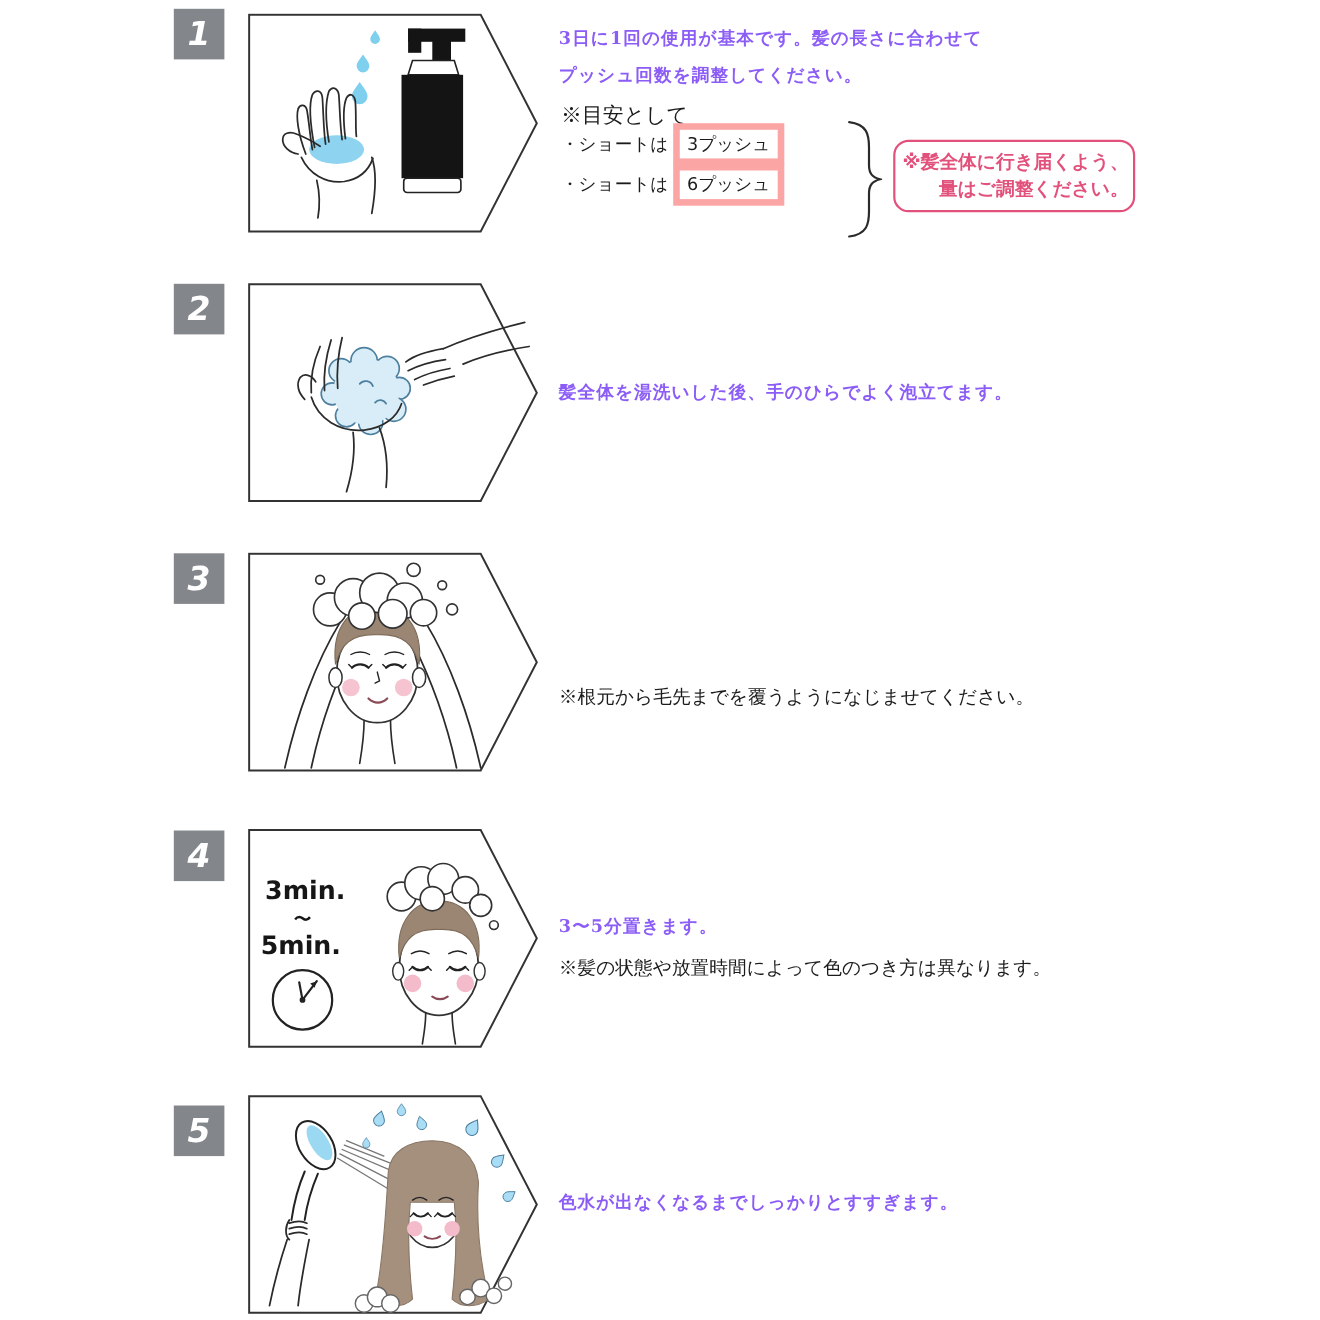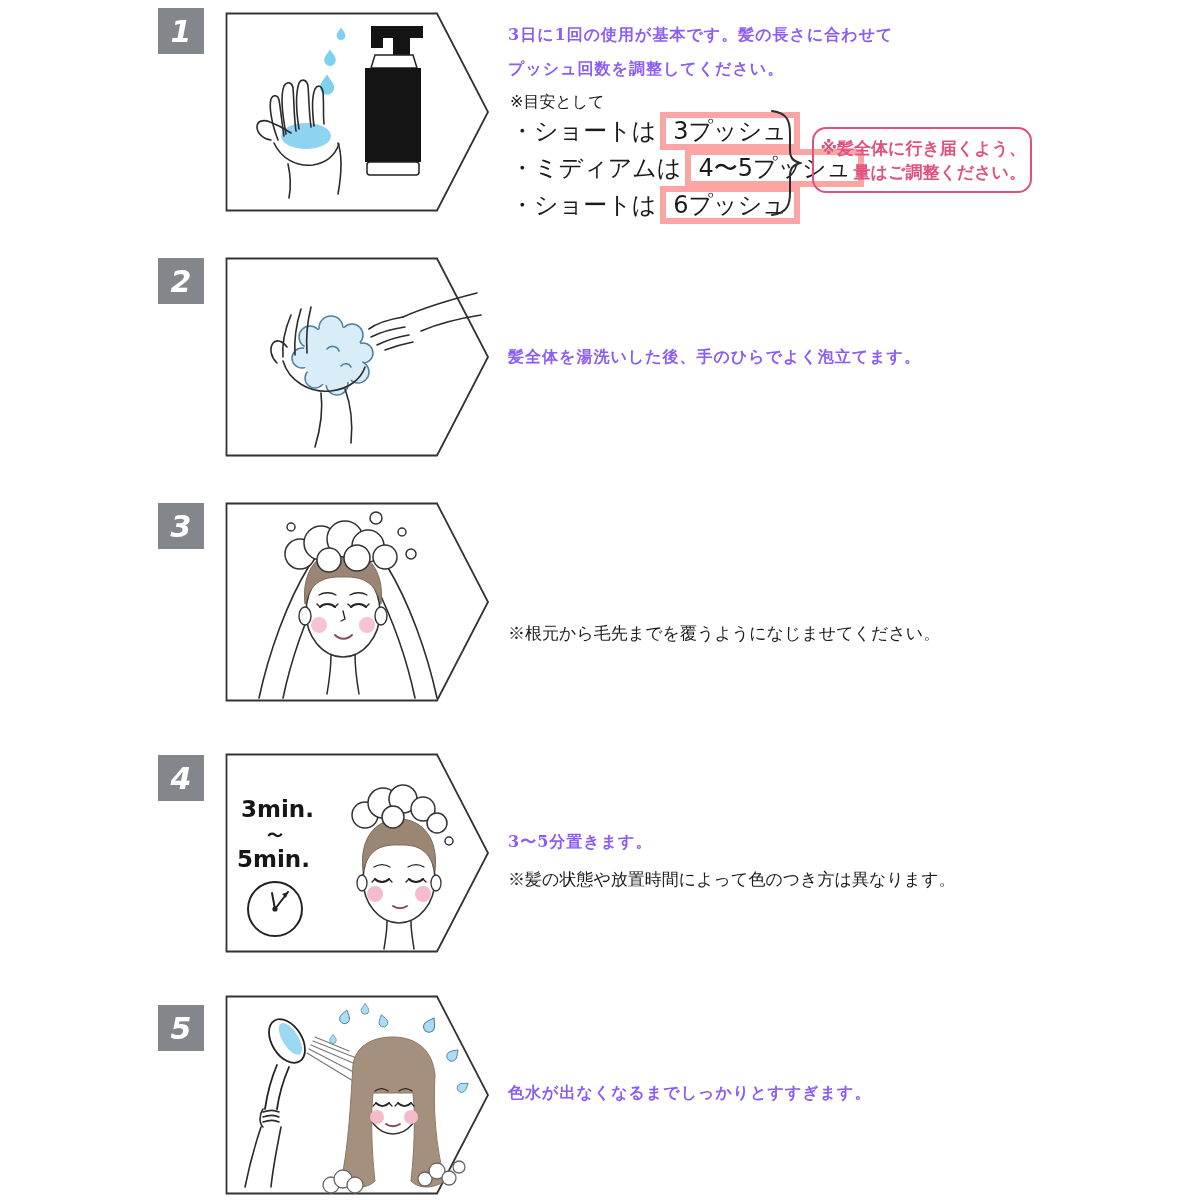--- a/index.html
+++ b/index.html
@@ -5,22 +5,22 @@
   html,body{margin:0;padding:0;background:#fff;}
   .canvas{position:relative;width:1200px;height:1200px;background:#fff;overflow:hidden;
           font-family:"DejaVu Sans","Liberation Sans",sans-serif;color:#1b1b1b;}
   .badge{position:absolute;left:158px;width:46px;height:46px;background:#83878b;color:#fff;
          display:flex;align-items:center;justify-content:center;
          font-weight:bold;font-style:italic;font-size:30px;}
   .hex{position:absolute;left:225px;width:265px;height:200px;}
   .heading{position:absolute;left:508px;font-family:"DejaVu Serif","Liberation Serif",serif;
            font-weight:bold;font-size:16px;letter-spacing:1px;color:#8b5cf6;line-height:34px;white-space:nowrap;}
   .note{position:absolute;left:508px;font-size:17px;color:#1b1b1b;white-space:nowrap;font-family:Liberation Mono, monospace;}
-  .lead{position:absolute;left:510px;top:92px;font-size:16px;}
-  .guides{position:absolute;left:510px;top:116px;font-size:24px;}
+  .lead{position:absolute;left:510px;top:92px;font-size:19px;font-family:Liberation Serif, serif;}
+  .guides{position:absolute;left:510px;top:116px;font-size:16px;}
   .guide-line{display:flex;align-items:center;height:30px;margin-bottom:7px;white-space:nowrap;}
   .guide-box{display:inline-block;border:6px solid #fca5a5;padding:0 7px;margin-left:4px;line-height:26px;}
   .brace{position:absolute;left:768px;top:108px;}
   .callout{position:absolute;left:812px;top:127px;width:208px;border:2px solid #e2517c;border-radius:14px;
            padding:7px 4px;text-align:right;color:#e2517c;font-weight:bold;font-size:17px;line-height:24px;}
   svg text{font-family:"DejaVu Sans","Liberation Sans",sans-serif;}
 </style>
 </head>
 <body>
 
@@ -63,24 +63,20 @@
     <div>3日に1回の使用が基本です。髪の長さに合わせて</div>
     <div>プッシュ回数を調整してください。</div>
   </div>
 
   <div class="lead">※目安として</div>
 
   <div class="guides">
     <div class="guide-line">
       <span>・ショートは</span>
       <span class="guide-box">3プッシュ</span>
-    </div>
-    <div class="guide-line">
-      <span>・ミディアムは</span>
-      <span class="guide-box">4〜5プッシュ</span>
     </div>
     <div class="guide-line">
       <span>・ショートは</span>
       <span class="guide-box">6プッシュ</span>
     </div>
   </div>
 
   <svg class="brace" width="34" height="110" viewBox="0 0 34 110">
     <path d="M4,3 C20,5 22,14 22,26 L22,42 C22,50 25,53 32,55 C25,57 22,60 22,68 L22,84 C22,96 20,105 4,107" fill="none" stroke="#2b2b2b" stroke-width="2" stroke-linecap="round"></path>
   </svg>

